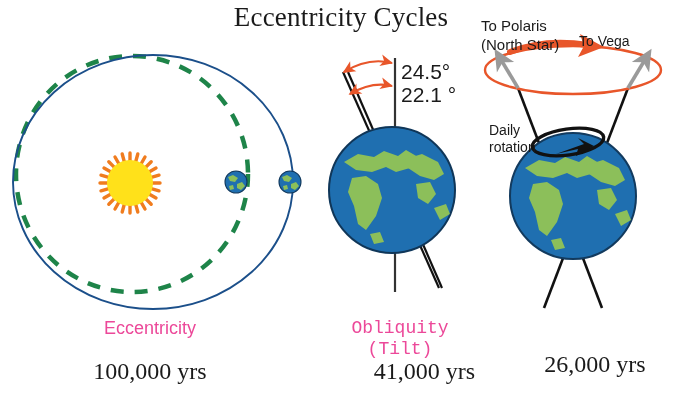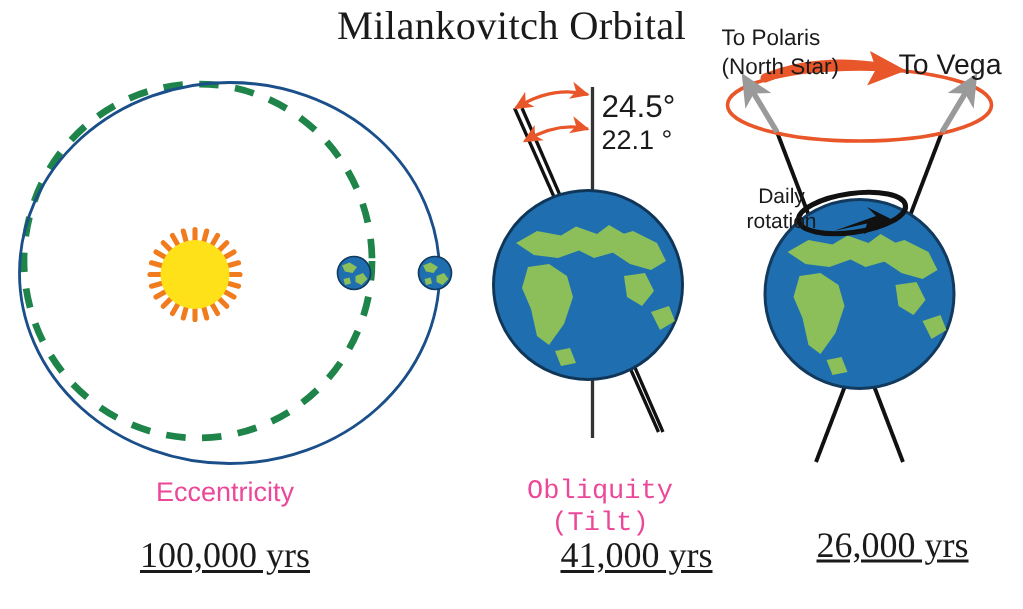--- a/index.html
+++ b/index.html
@@ -38,49 +38,48 @@
     color: #ec4899;
     text-align: center;
     line-height: 1.18;
     white-space: pre-line;
   }
   .caption-years {
     font-family: "Liberation Serif", serif;
     font-size: 24px;
     color: #1a1a1a;
     text-align: center;
-    text-decoration: underline;
   }
 
   
   #cap1-name { left: 20px;  top: 318px; width: 260px; }
   #cap1-yrs  { left: 20px;  top: 358px; width: 260px; }
   #cap2-name { left: 325px; top: 318px; width: 150px; font-family: Liberation Mono, monospace; }
   #cap2-yrs  { left: 325px; top: 358px; width: 150px; text-align: right; }
   #cap3-name { left: 520px; top: 308px; width: 150px; }
   #cap3-yrs  { left: 520px; top: 351px; width: 150px; }
 
   
   .fig-label {
     font-family: "Liberation Sans", sans-serif;
     color: #1a1a1a;
     white-space: pre-line;
   }
   #lbl-245 { left: 401px; top: 60px;  font-size: 21px; }
-  #lbl-221 { left: 401px; top: 83px;  font-size: 18px; }
+  #lbl-221 { left: 401px; top: 83px;  font-size: 21px; }
   #lbl-polaris { left: 481px; top: 17px; font-size: 15px; line-height: 1.25; }
-  #lbl-vega    { left: 599px; top: 33px; font-size: 19px; }
-  #lbl-daily   { left: 489px; top: 122px; font-size: 14px; line-height: 1.2; text-align: center; width: 64px;}
+  #lbl-vega    { left: 579px; top: 33px; font-size: 14px; }
+  #lbl-daily   { left: 489px; top: 122px; font-size: 14px; line-height: 1.2; text-align: left; width: 64px;}
 </style>
 </head>
 <body>
 
 <div id="page">
 
-  <div class="abs" id="title">Milankovitch Orbital</div>
+  <div class="abs" id="title">Eccentricity Cycles</div>
 
   <svg class="abs panel-svg" style="left:0px; top:38px;" width="320" height="272" viewBox="0 0 320 272">
 
     <ellipse cx="132" cy="136" rx="116" ry="118" fill="none" stroke="#1e8449" stroke-width="4.5" stroke-dasharray="13 11" stroke-linecap="butt"></ellipse>
 
     <ellipse cx="153" cy="144" rx="140" ry="127" fill="none" stroke="#1b4f8a" stroke-width="1.9"></ellipse>
 
     <g transform="translate(130,145)">
       <g stroke="#f07c1e" stroke-width="3.4" stroke-linecap="round">
         <line x1="0" y1="-30" x2="0" y2="-22"></line>

